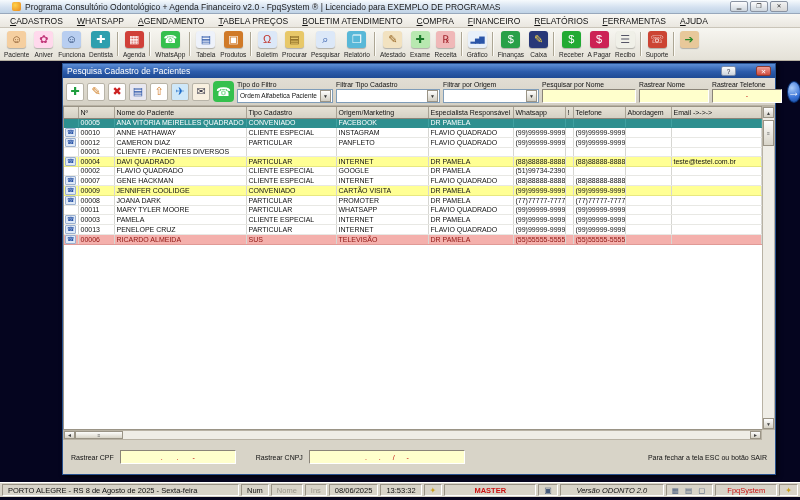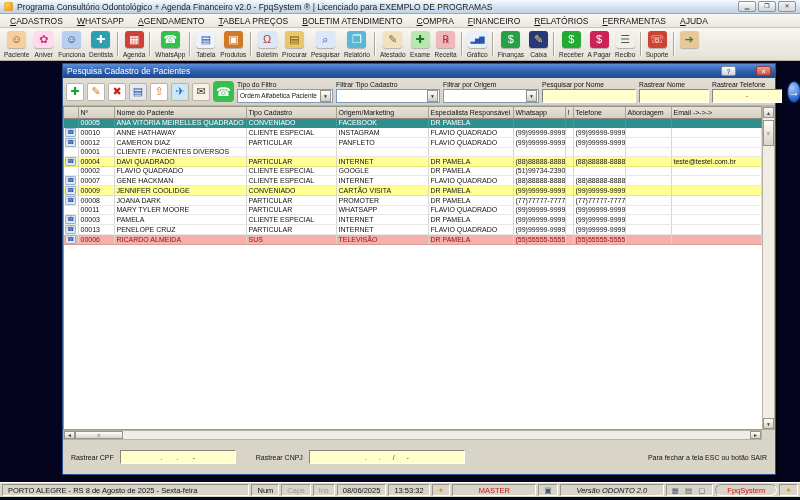--- a/index.html
+++ b/index.html
@@ -1,20 +1,20 @@
 <!DOCTYPE html>
 <html><head>
 <meta charset="utf-8">
 <style>
 *{margin:0;padding:0;box-sizing:border-box}
 html,body{width:800px;height:500px;overflow:hidden;background:#05051f;font-family:"Liberation Sans",sans-serif}
 .window{position:relative;width:800px;height:500px;background:#ece9e0}
 
 
-.titlebar{height:14px;display:flex;align-items:center;gap:4px;padding:0 4px;background:linear-gradient(#f6fafd,#d4e1f0 55%,#c0d3e6);border-bottom:1px solid #98a8bc;font-size:8.5px;color:#1a1a1a}
+.titlebar{height:14px;display:flex;align-items:center;gap:4px;padding:0 12px;background:linear-gradient(#f6fafd,#d4e1f0 55%,#c0d3e6);border-bottom:1px solid #98a8bc;font-size:8.5px;color:#1a1a1a}
 .app-icon{width:9px;height:9px;border-radius:2px;background:radial-gradient(circle at 35% 35%,#ffd24a,#e8861c);flex:none}
 .title-text{flex:1;white-space:nowrap;overflow:hidden}
 .winbtns{display:flex;gap:2px}
 .winbtn{width:18px;height:11px;border:1px solid #8a93a2;border-radius:2px;background:linear-gradient(#fdfdfd,#ccd4dd);font-size:6px;line-height:9px;text-align:center;color:#333}
 .winbtn.close{background:linear-gradient(#f2f2f2,#d6d6d6)}
 
 
 .menubar{height:14px;display:flex;align-items:center;padding:0 3px;background:linear-gradient(#f8f7f3,#eae7e0);border-bottom:1px solid #cac5b9;font-size:8.5px}
 .menu-item{padding:14px 7px;color:#111;white-space:nowrap}
 
@@ -514,26 +514,26 @@
         <div class="ybox mask-input cnpj">. . / -</div>
         <div class="pb-hint">Para fechar a tela ESC ou botão SAIR</div>
       </div>
 
     </div>
   </div>
 
   <div class="statusbar">
       <div class="seg" style="flex: 1 1 0%;">PORTO ALEGRE - RS  8 de Agosto de 2025 - Sexta-feira</div>
       <div class="seg">Num</div>
-      <div class="seg muted">Caps</div>
+      <div class="seg muted">Nome</div>
       <div class="seg muted">Ins</div>
       <div class="seg">08/06/2025</div>
       <div class="seg">13:53:32</div>
       <div class="seg icon-seg">✦</div>
-      <div class="seg red" style="width: 84px; justify-content: center;">MASTER</div>
+      <div class="seg red" style="width: 92px; justify-content: center; font-weight: bold;">MASTER</div>
       <div class="seg icon-seg" style="color: rgb(68, 89, 122);">▣</div>
       <div class="seg" style="width: 104px; justify-content: center; font-style: italic;">Versão ODONTO 2.0</div>
       <div class="seg tools">▦ ▤ ▢</div>
-      <div class="seg red" style="width: 62px; justify-content: center; border-radius: 6px;">FpqSystem</div>
+      <div class="seg red" style="width: 62px; justify-content: center;">FpqSystem</div>
       <div class="seg icon-seg">✦</div>
     </div>
   <div class="bottom-strip"></div>
 </div>
 
 </body></html>

